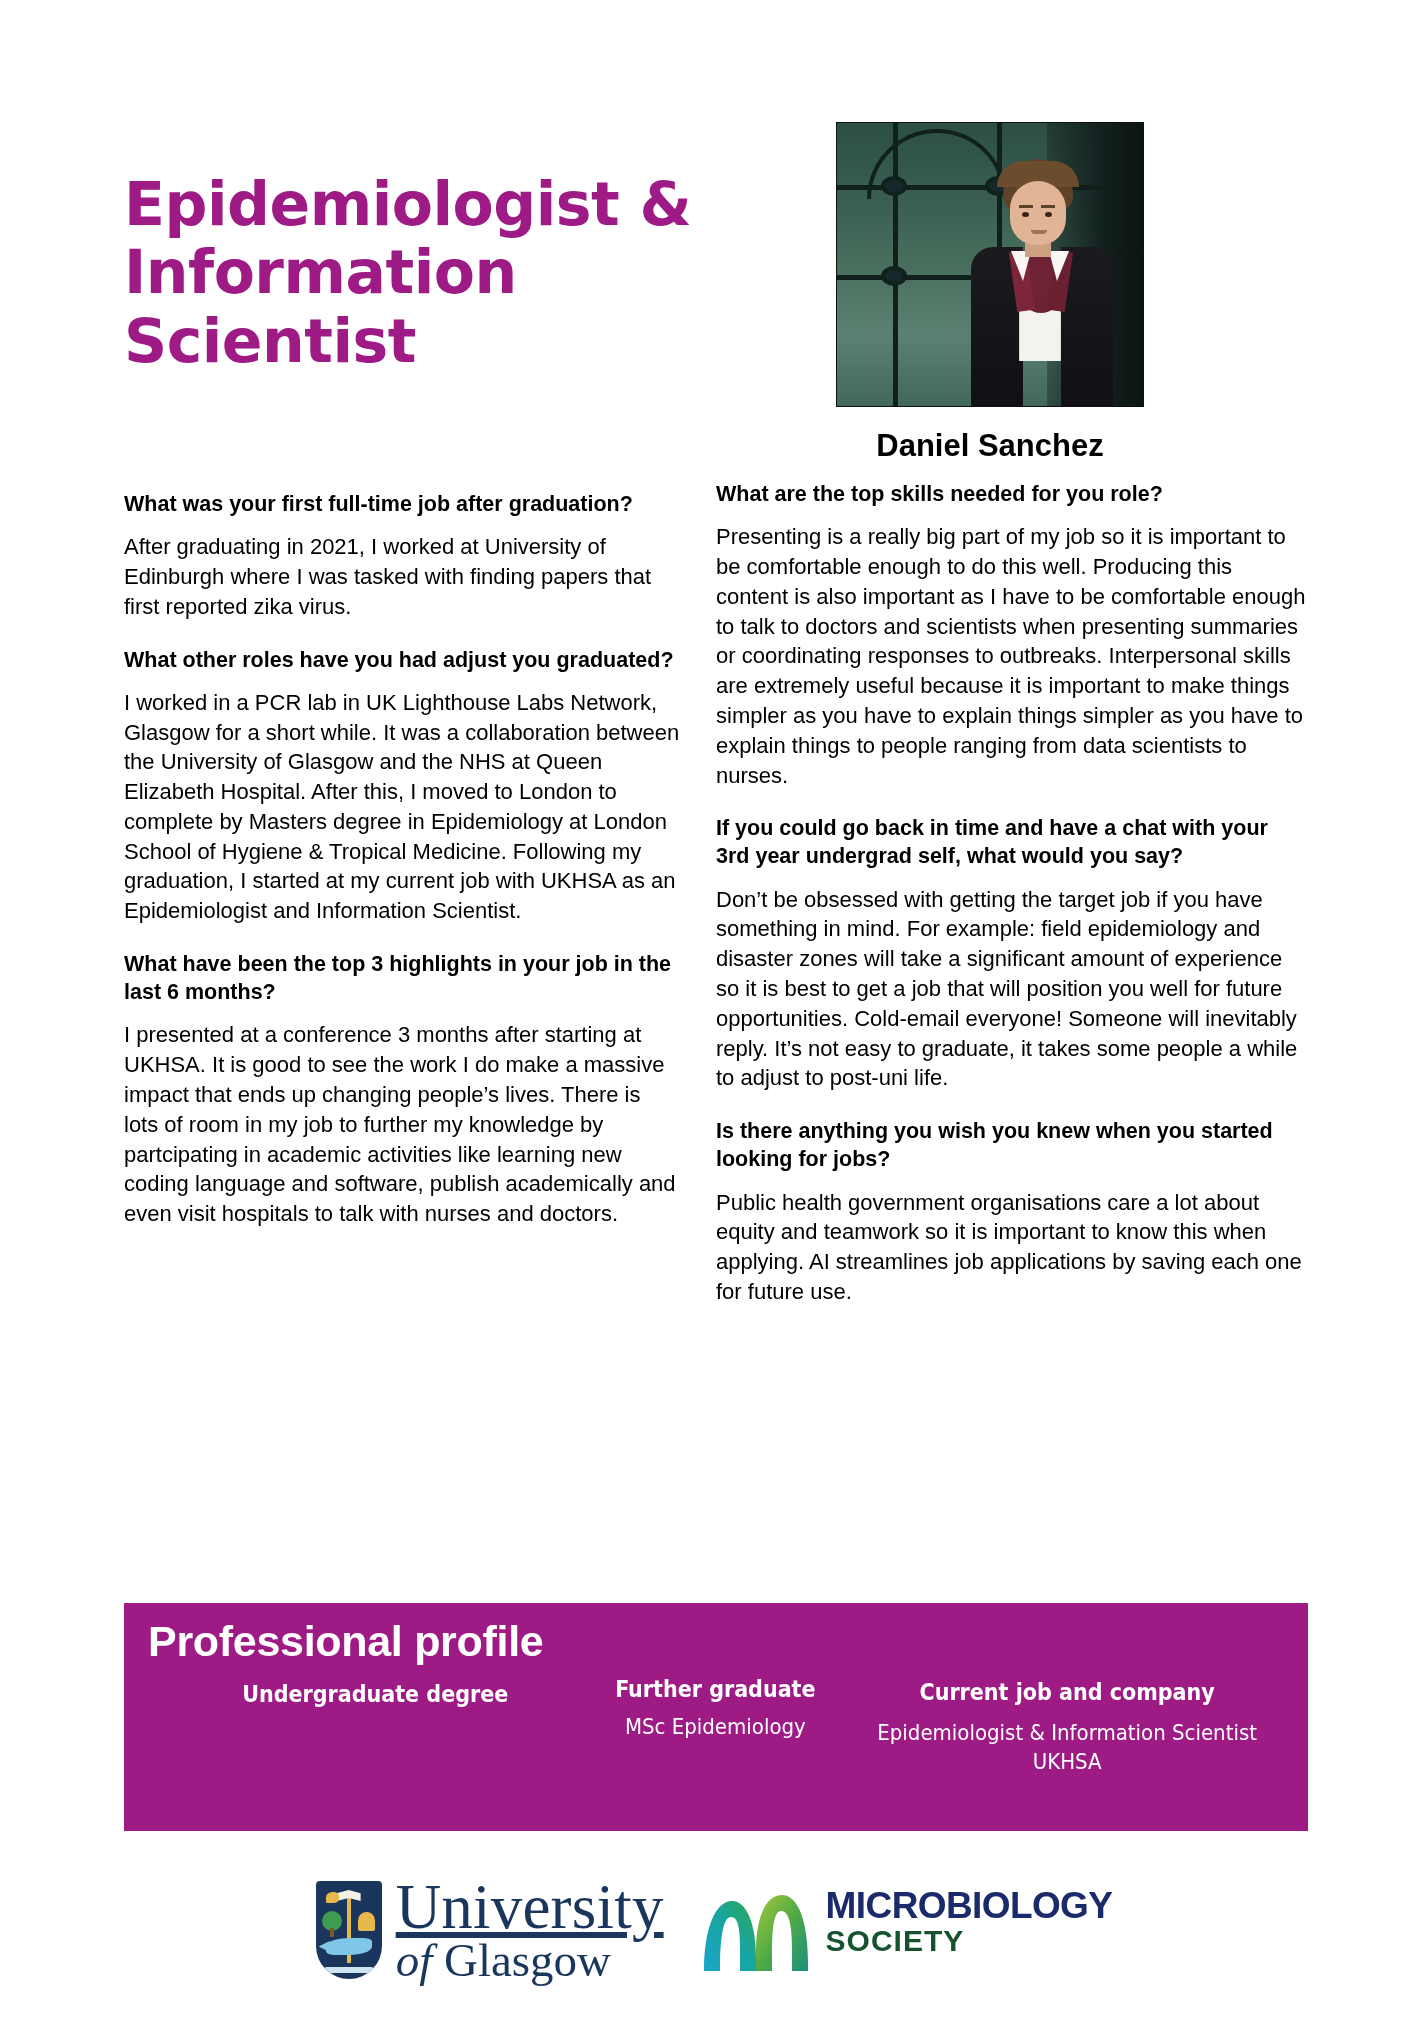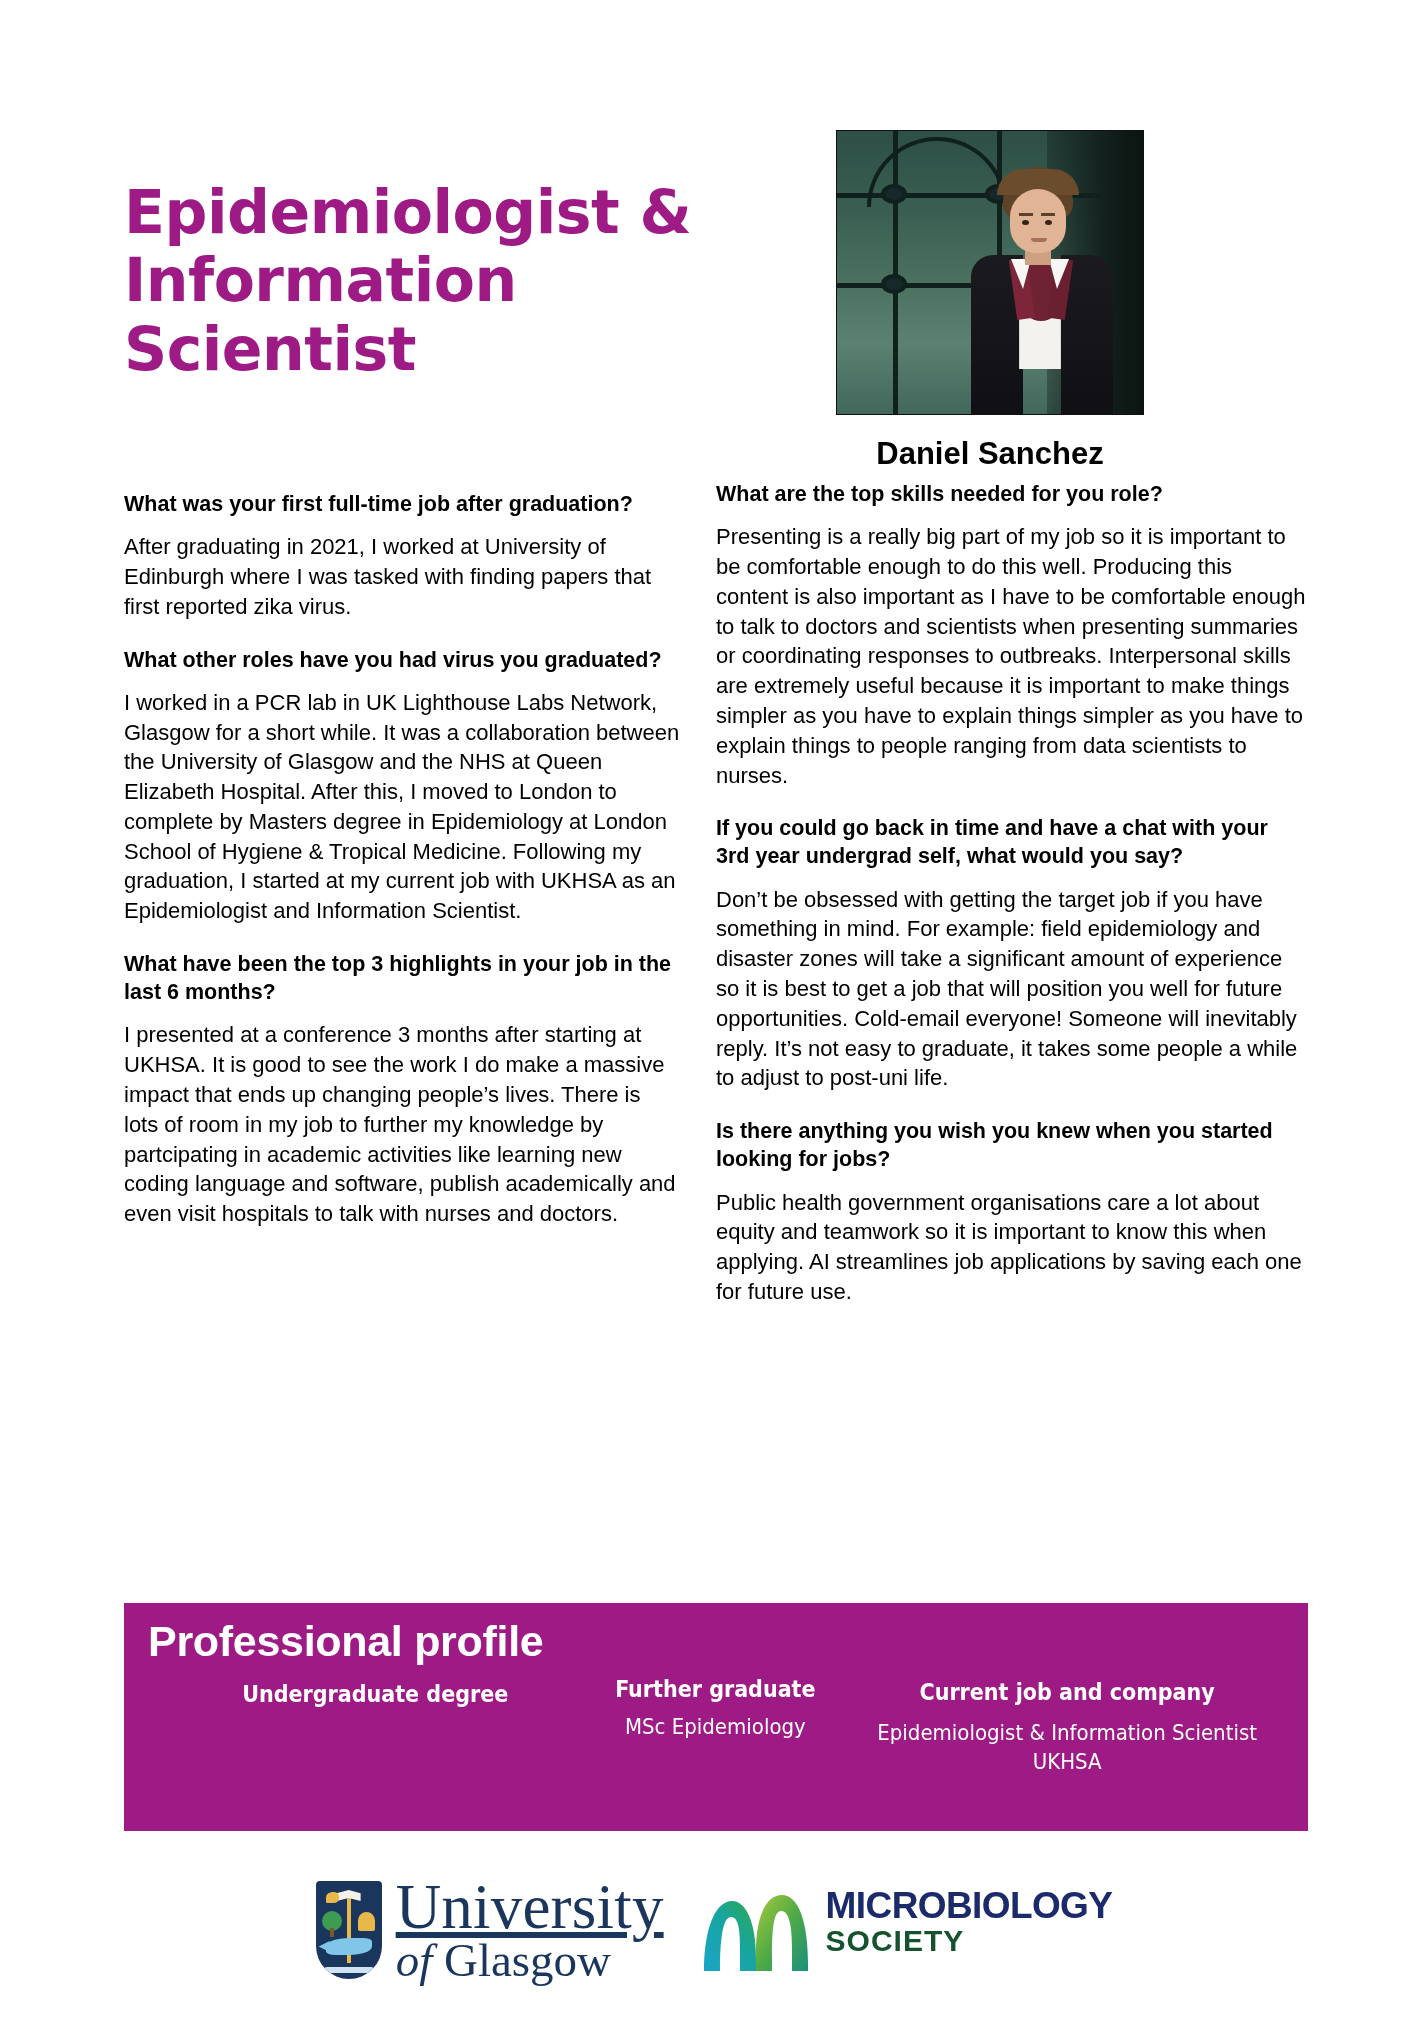--- a/index.html
+++ b/index.html
@@ -19,21 +19,21 @@
   .page {
     position: relative;
     width: 1428px;
     height: 2028px;
     background: #ffffff;
   }
 
   
   .header {
     position: absolute;
-    left: 0; top: 16px;
+    left: 0; top: 8px;
     width: 1428px;
     height: 480px;
   }
 
   .poster-title {
     position: absolute;
     left: 124px;
     top: 162px;
     width: 600px;
     font-family: "DejaVu Sans", sans-serif;
@@ -402,21 +402,21 @@
     </div>
 
     <div class="person-name">Daniel Sanchez</div>
   </div>
 
   <div class="columns">
 
     <div class="col col-left">
       <div class="q">What was your first full-time job after graduation?</div>
       <div class="a">After graduating in 2021, I worked at University of Edinburgh where I was tasked with finding papers that first reported zika virus.</div>
-      <div class="q">What other roles have you had virus you graduated?</div>
+      <div class="q">What other roles have you had adjust you graduated?</div>
       <div class="a">I worked in a PCR lab in UK Lighthouse Labs Network, Glasgow for a short while. It was a collaboration between the University of Glasgow and the NHS at Queen Elizabeth Hospital. After this, I moved to London to complete by Masters degree in Epidemiology at London School of Hygiene &amp; Tropical Medicine. Following my graduation, I started at my current job with UKHSA as an Epidemiologist and Information Scientist.</div>
       <div class="q">What have been the top 3 highlights in your job in the last 6 months?</div>
       <div class="a">I presented at a conference 3 months after starting at UKHSA. It is good to see the work I do make a massive impact that ends up changing people’s lives. There is lots of room in my job to further my knowledge by partcipating in academic activities like learning new coding language and software, publish academically and even visit hospitals to talk with nurses and doctors.</div>
     </div>
 
     <div class="col col-right">
       <div class="q">What are the top skills needed for you role?</div>
       <div class="a">Presenting is a really big part of my job so it is important to be comfortable enough to do this well. Producing this content is also important as I have to be comfortable enough to talk to doctors and scientists when presenting summaries or coordinating responses to outbreaks. Interpersonal skills are extremely useful because it is important to make things simpler as you have to explain things simpler as you have to explain things to people ranging from data scientists to nurses.</div>
       <div class="q">If you could go back in time and have a chat with your 3rd year undergrad self, what would you say?</div>
       <div class="a">Don’t be obsessed with getting the target job if you have something in mind. For example: field epidemiology and disaster zones will take a significant amount of experience so it is best to get a job that will position you well for future opportunities. Cold-email everyone! Someone will inevitably reply. It’s not easy to graduate, it takes some people a while to adjust to post-uni life.</div>

